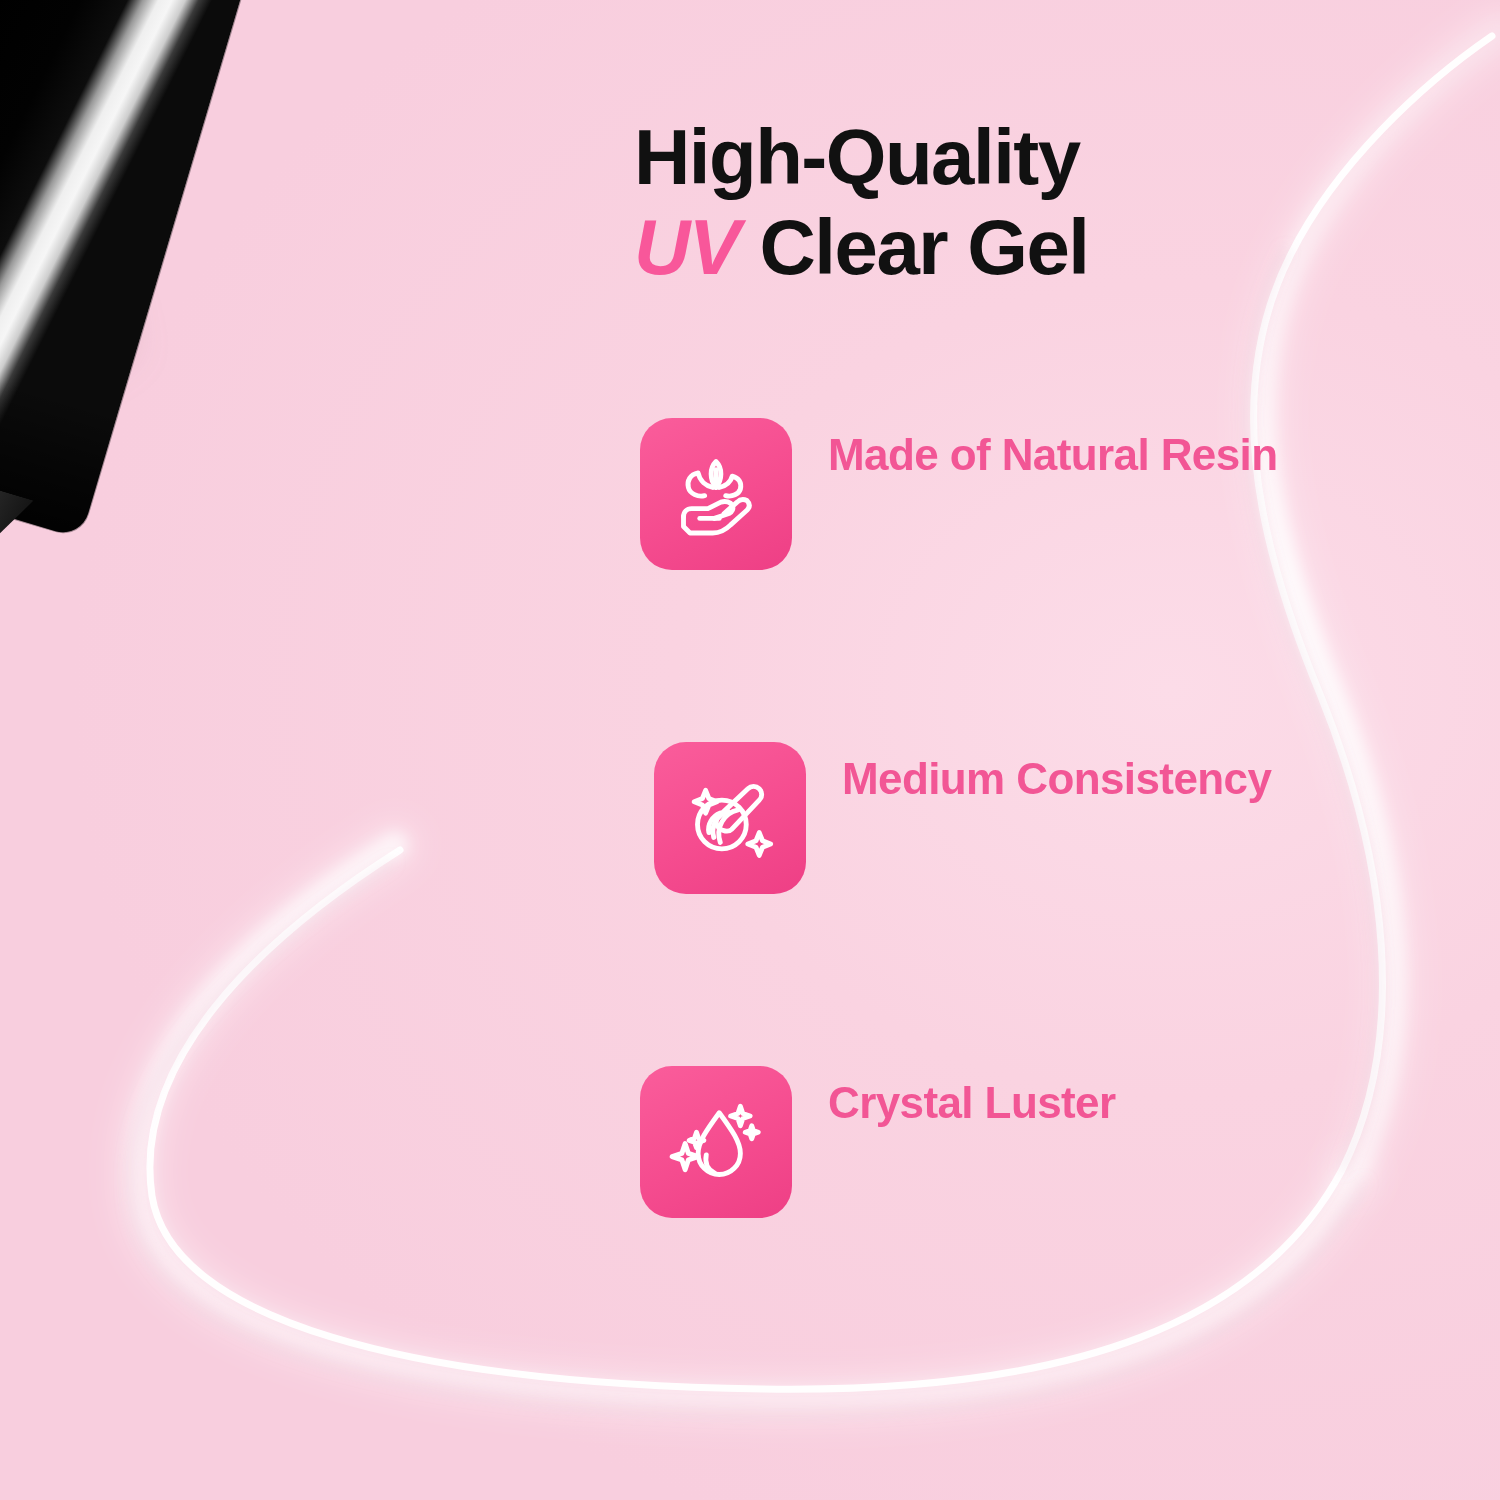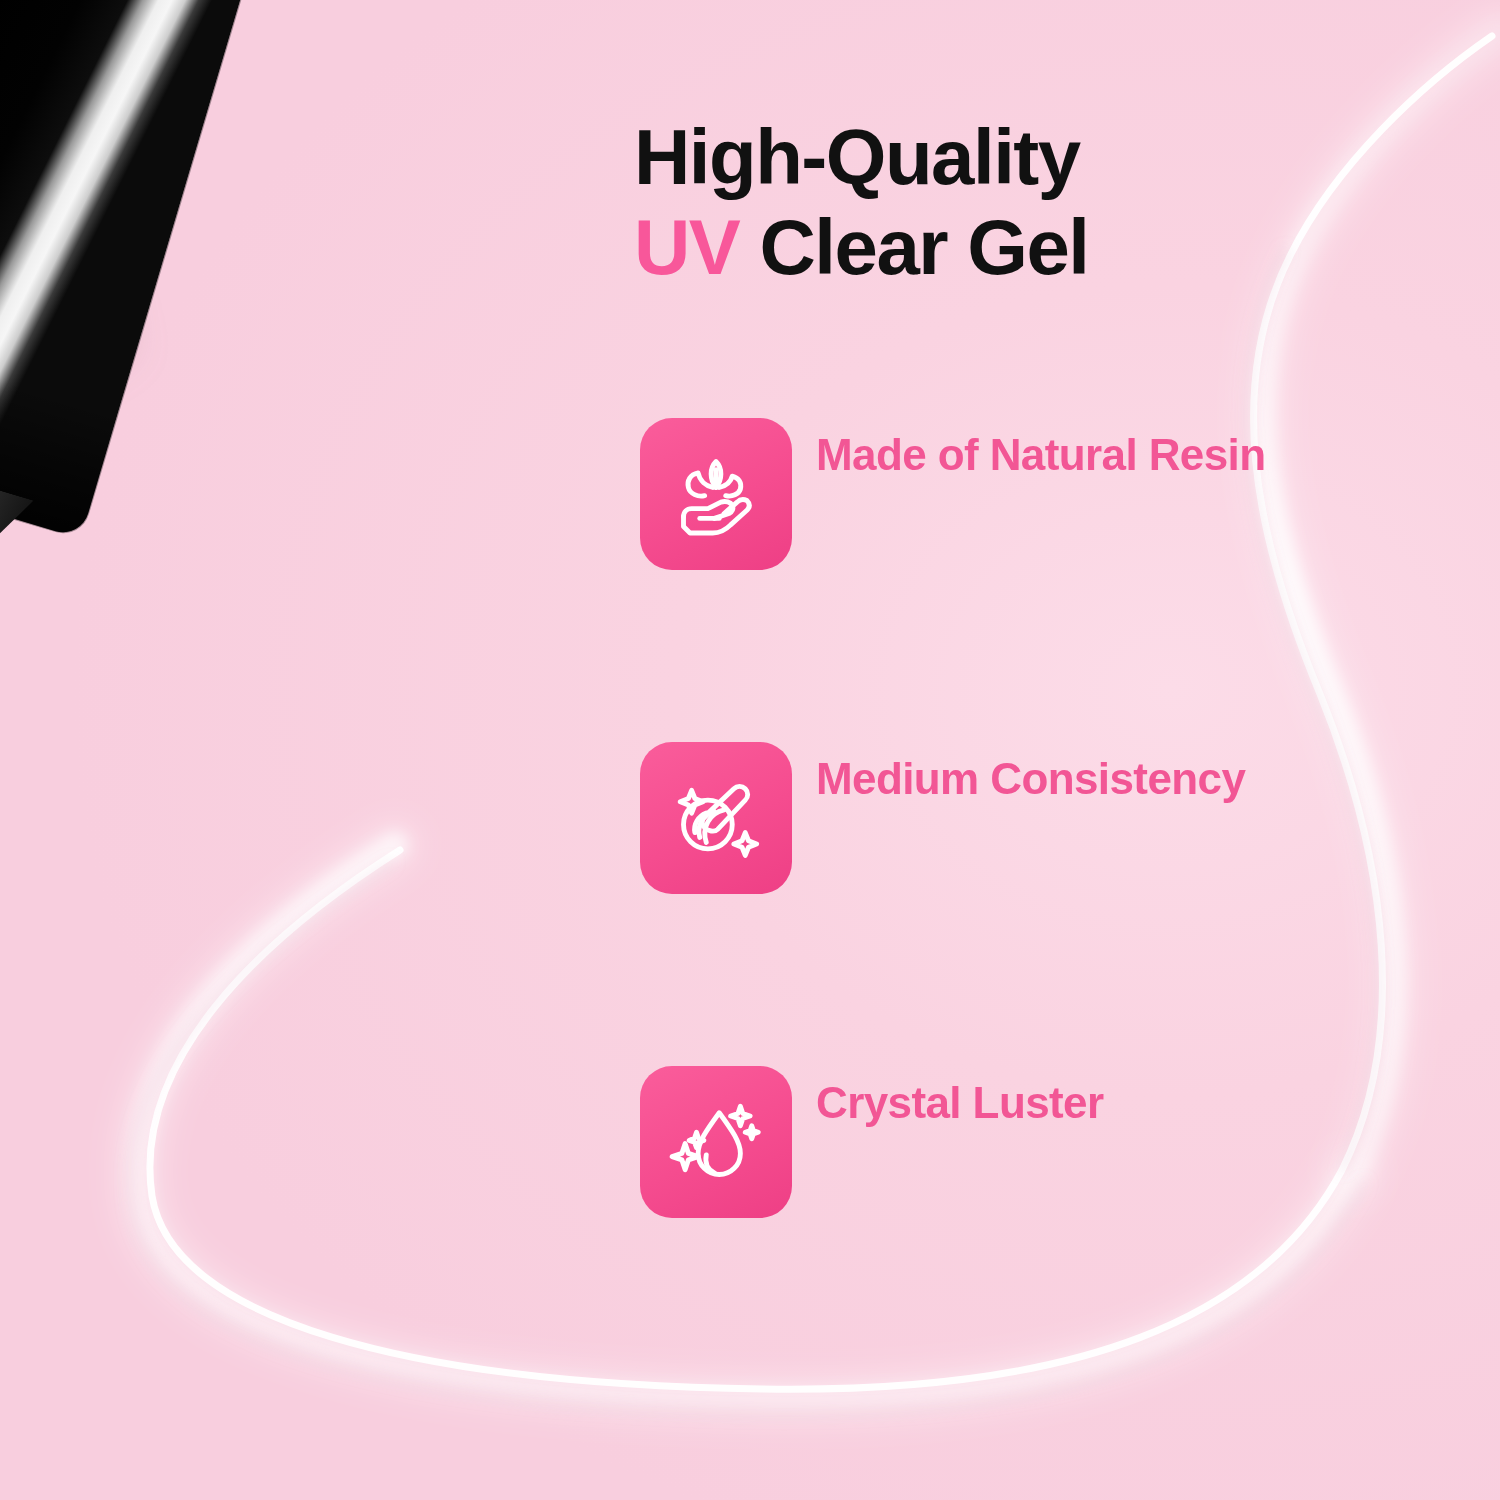--- a/index.html
+++ b/index.html
@@ -88,28 +88,28 @@
     width:868px; height:1500px;
   }
   #headline{
     position:absolute; left:2px; top:112px; width:860px;
     font-weight:bold;
     font-size:78px;
     line-height:1.16;
     letter-spacing:-1.5px;
     color:#111;
   }
-  #headline .accent{ color:#f8579a; }
+  #headline .accent{ color:#f8579a;font-style:italic; }
 
   .feature{
     position:absolute; left:8px; width:840px;
-    display:flex; align-items:flex-start; gap:24px;
+    display:flex; align-items:flex-start; gap:36px;
   }
   #feature-0{ top:418px; }
-  #feature-1{ top:742px; }
+  #feature-1{ top:742px;margin-left:14px; }
   #feature-2{ top:1066px;text-align:right; }
 
   .feature-icon{
     flex:0 0 auto;
     width:152px; height:152px;
     border-radius:32px;
     background:linear-gradient(155deg,#fa5d9b 0%, #f54c8f 55%, #ee3f85 100%);
     display:flex; align-items:center; justify-content:center;
   }
   .feature-icon svg{ width:104px; height:104px; display:block; }

